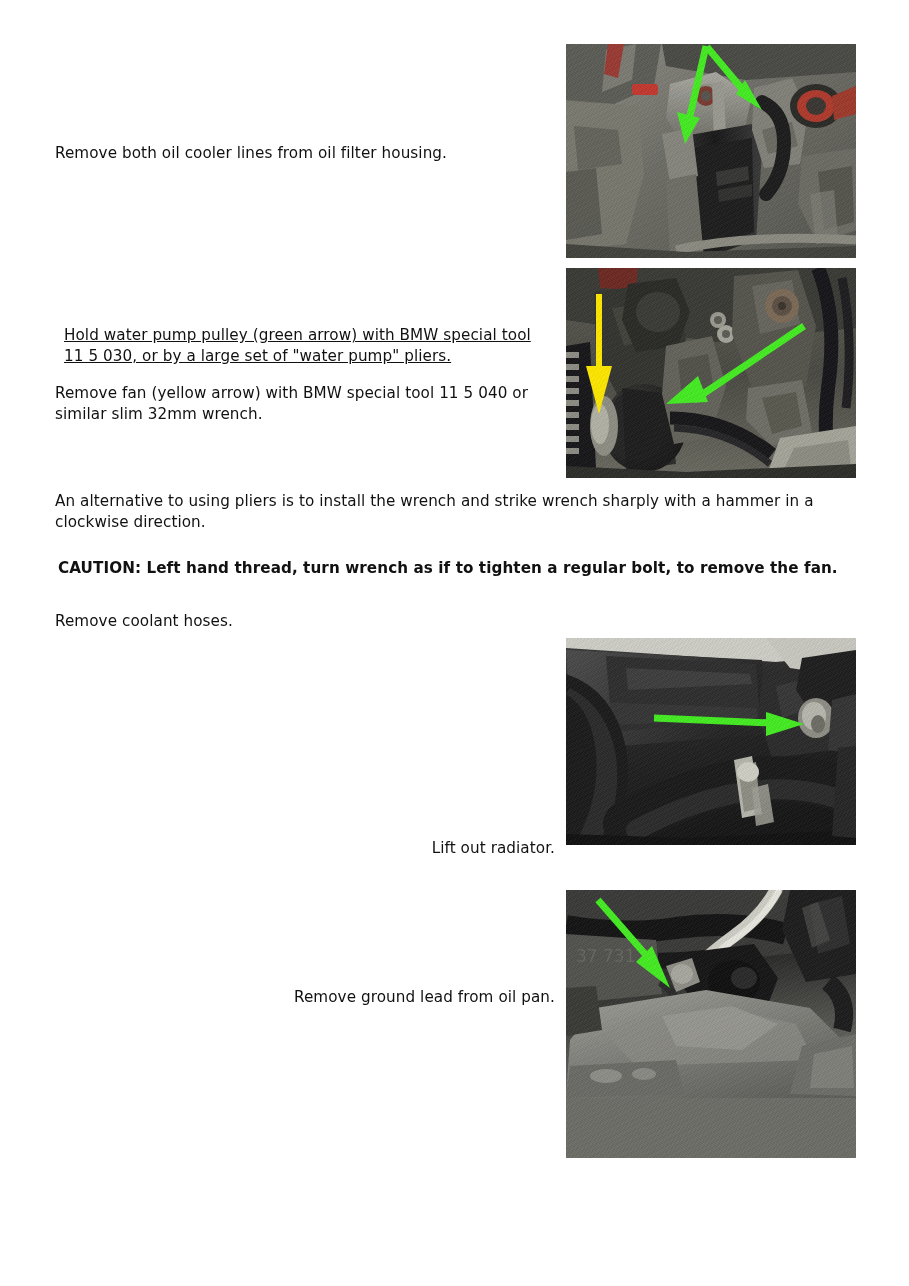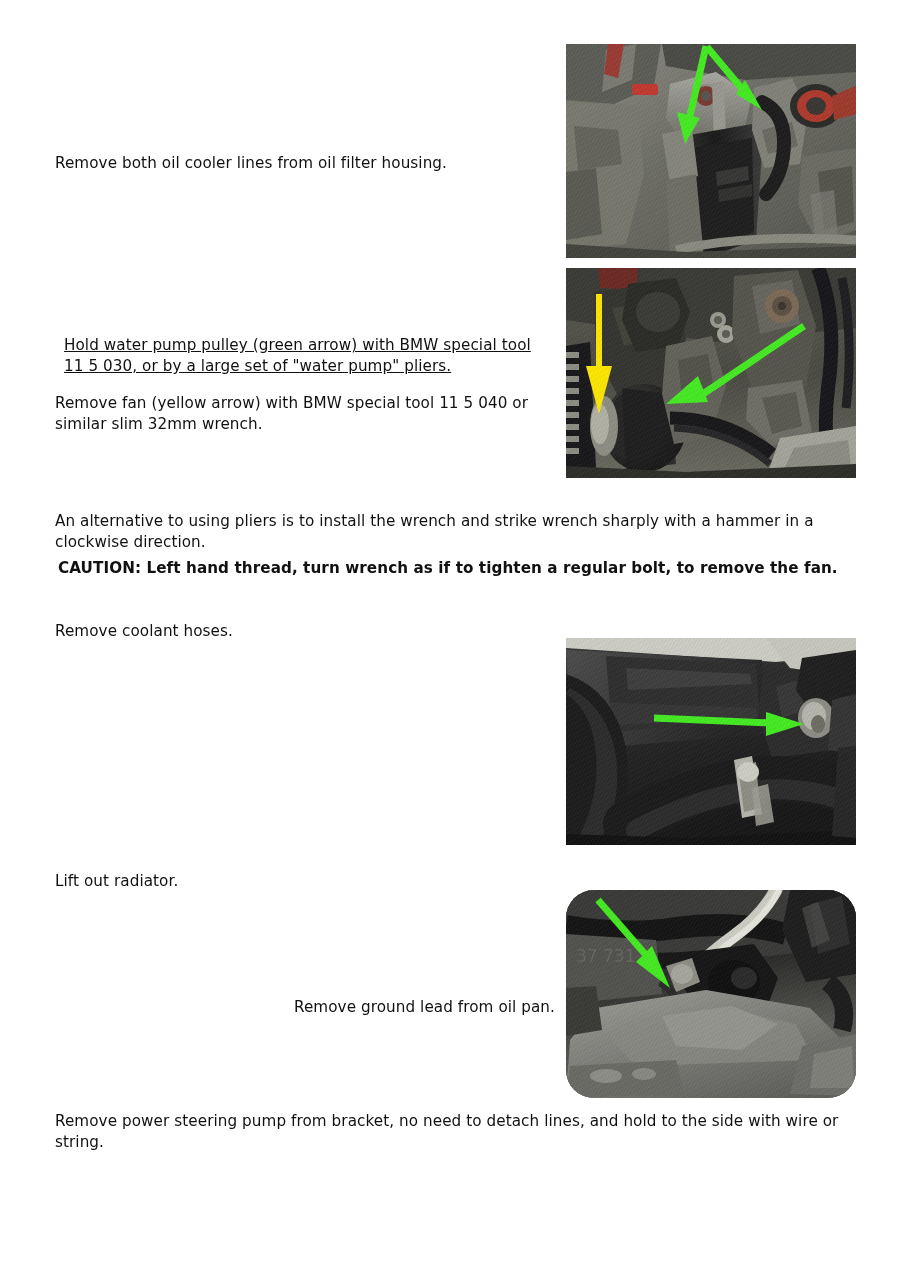--- a/index.html
+++ b/index.html
@@ -22,21 +22,21 @@
   }
 
   
   .txt {
     position: absolute;
     font-size: 15.2px;
     line-height: 21px;
     color: #111111;
     letter-spacing: 0.08px;
   }
-  .txt.narrow { width: 500px; margin-top: 10px; }
+  .txt.narrow { width: 500px; }
   .txt.wide   { width: 800px; }
   .txt.bold   { font-weight: bold; }
 
   
   .photo {
     position: absolute;
     overflow: hidden;
     background: #6e6e68;
   }
   .photo svg { display: block; }
@@ -277,21 +277,21 @@
       <path d="M272 110 L290 108 L290 200 L266 198 Z" fill="#262626"></path>
 
       <g>
         <path d="M88 80 L206 85" stroke="#44ee22" stroke-width="7" fill="none"></path>
         <path d="M238 86 L200 74 L200 98 Z" fill="#44ee22"></path>
       </g>
     </svg>
     <div class="grain"></div>
   </div>
 
-  <div class="photo" style="left:566px; top:890px; width:290px; height:208px;border-radius:28px;">
+  <div class="photo" style="left:566px; top:890px; width:290px; height:268px;">
     <svg width="290" height="208" viewBox="0 0 290 208">
       <defs>
         <linearGradient id="p4bg" x1="0" y1="0" x2="0.2" y2="1">
           <stop offset="0" stop-color="#4a4a48"></stop>
           <stop offset="0.45" stop-color="#2b2b29"></stop>
           <stop offset="1" stop-color="#6f6f6b"></stop>
         </linearGradient>
         <linearGradient id="p4pan" x1="0.1" y1="0" x2="0.8" y2="1">
           <stop offset="0" stop-color="#9d9d97"></stop>
           <stop offset="0.5" stop-color="#7d7d78"></stop>
@@ -343,26 +343,25 @@
     </svg>
     <div class="grain"></div>
   </div>
 
   <div class="txt narrow" style="left:55px; top:143px;">Remove both oil cooler lines from oil filter housing.</div>
 
   <div class="txt narrow" style="left:64px; top:325px; width:480px;text-decoration:underline;">Hold water pump pulley (green arrow) with BMW special tool 11 5 030, or by a large set of "water pump" pliers.</div>
 
   <div class="txt narrow" style="left:55px; top:383px; width:495px;">Remove fan (yellow arrow) with BMW special tool 11 5 040 or similar slim 32mm wrench.</div>
 
-  <div class="txt wide" style="left:55px; top:491px;margin-top:20px;">An alternative to using pliers is to install the wrench and strike wrench sharply with a hammer in a clockwise direction.</div>
+  <div class="txt wide" style="left:55px; top:491px;">An alternative to using pliers is to install the wrench and strike wrench sharply with a hammer in a clockwise direction.</div>
 
   <div class="txt wide bold" style="left:58px; top:558px;">CAUTION: Left hand thread, turn wrench as if to tighten a regular bolt, to remove the fan.</div>
 
   <div class="txt narrow" style="left:55px; top:611px;">Remove coolant hoses.</div>
 
 
-  <div class="txt narrow" style="left:55px; top:861px;">Lift out radiator.</div>
+  <div class="txt narrow" style="left:55px; top:838px;text-align:right;">Lift out radiator.</div>
 
   <div class="txt narrow" style="left:55px; top:987px;text-align:right;">Remove ground lead from oil pan.</div>
 
-  <div class="txt wide" style="left:55px; top:1111px;">Remove power steering pump from bracket, no need to detach lines, and hold to the side with wire or string.</div>
 
 </div>
 
 </body></html>

